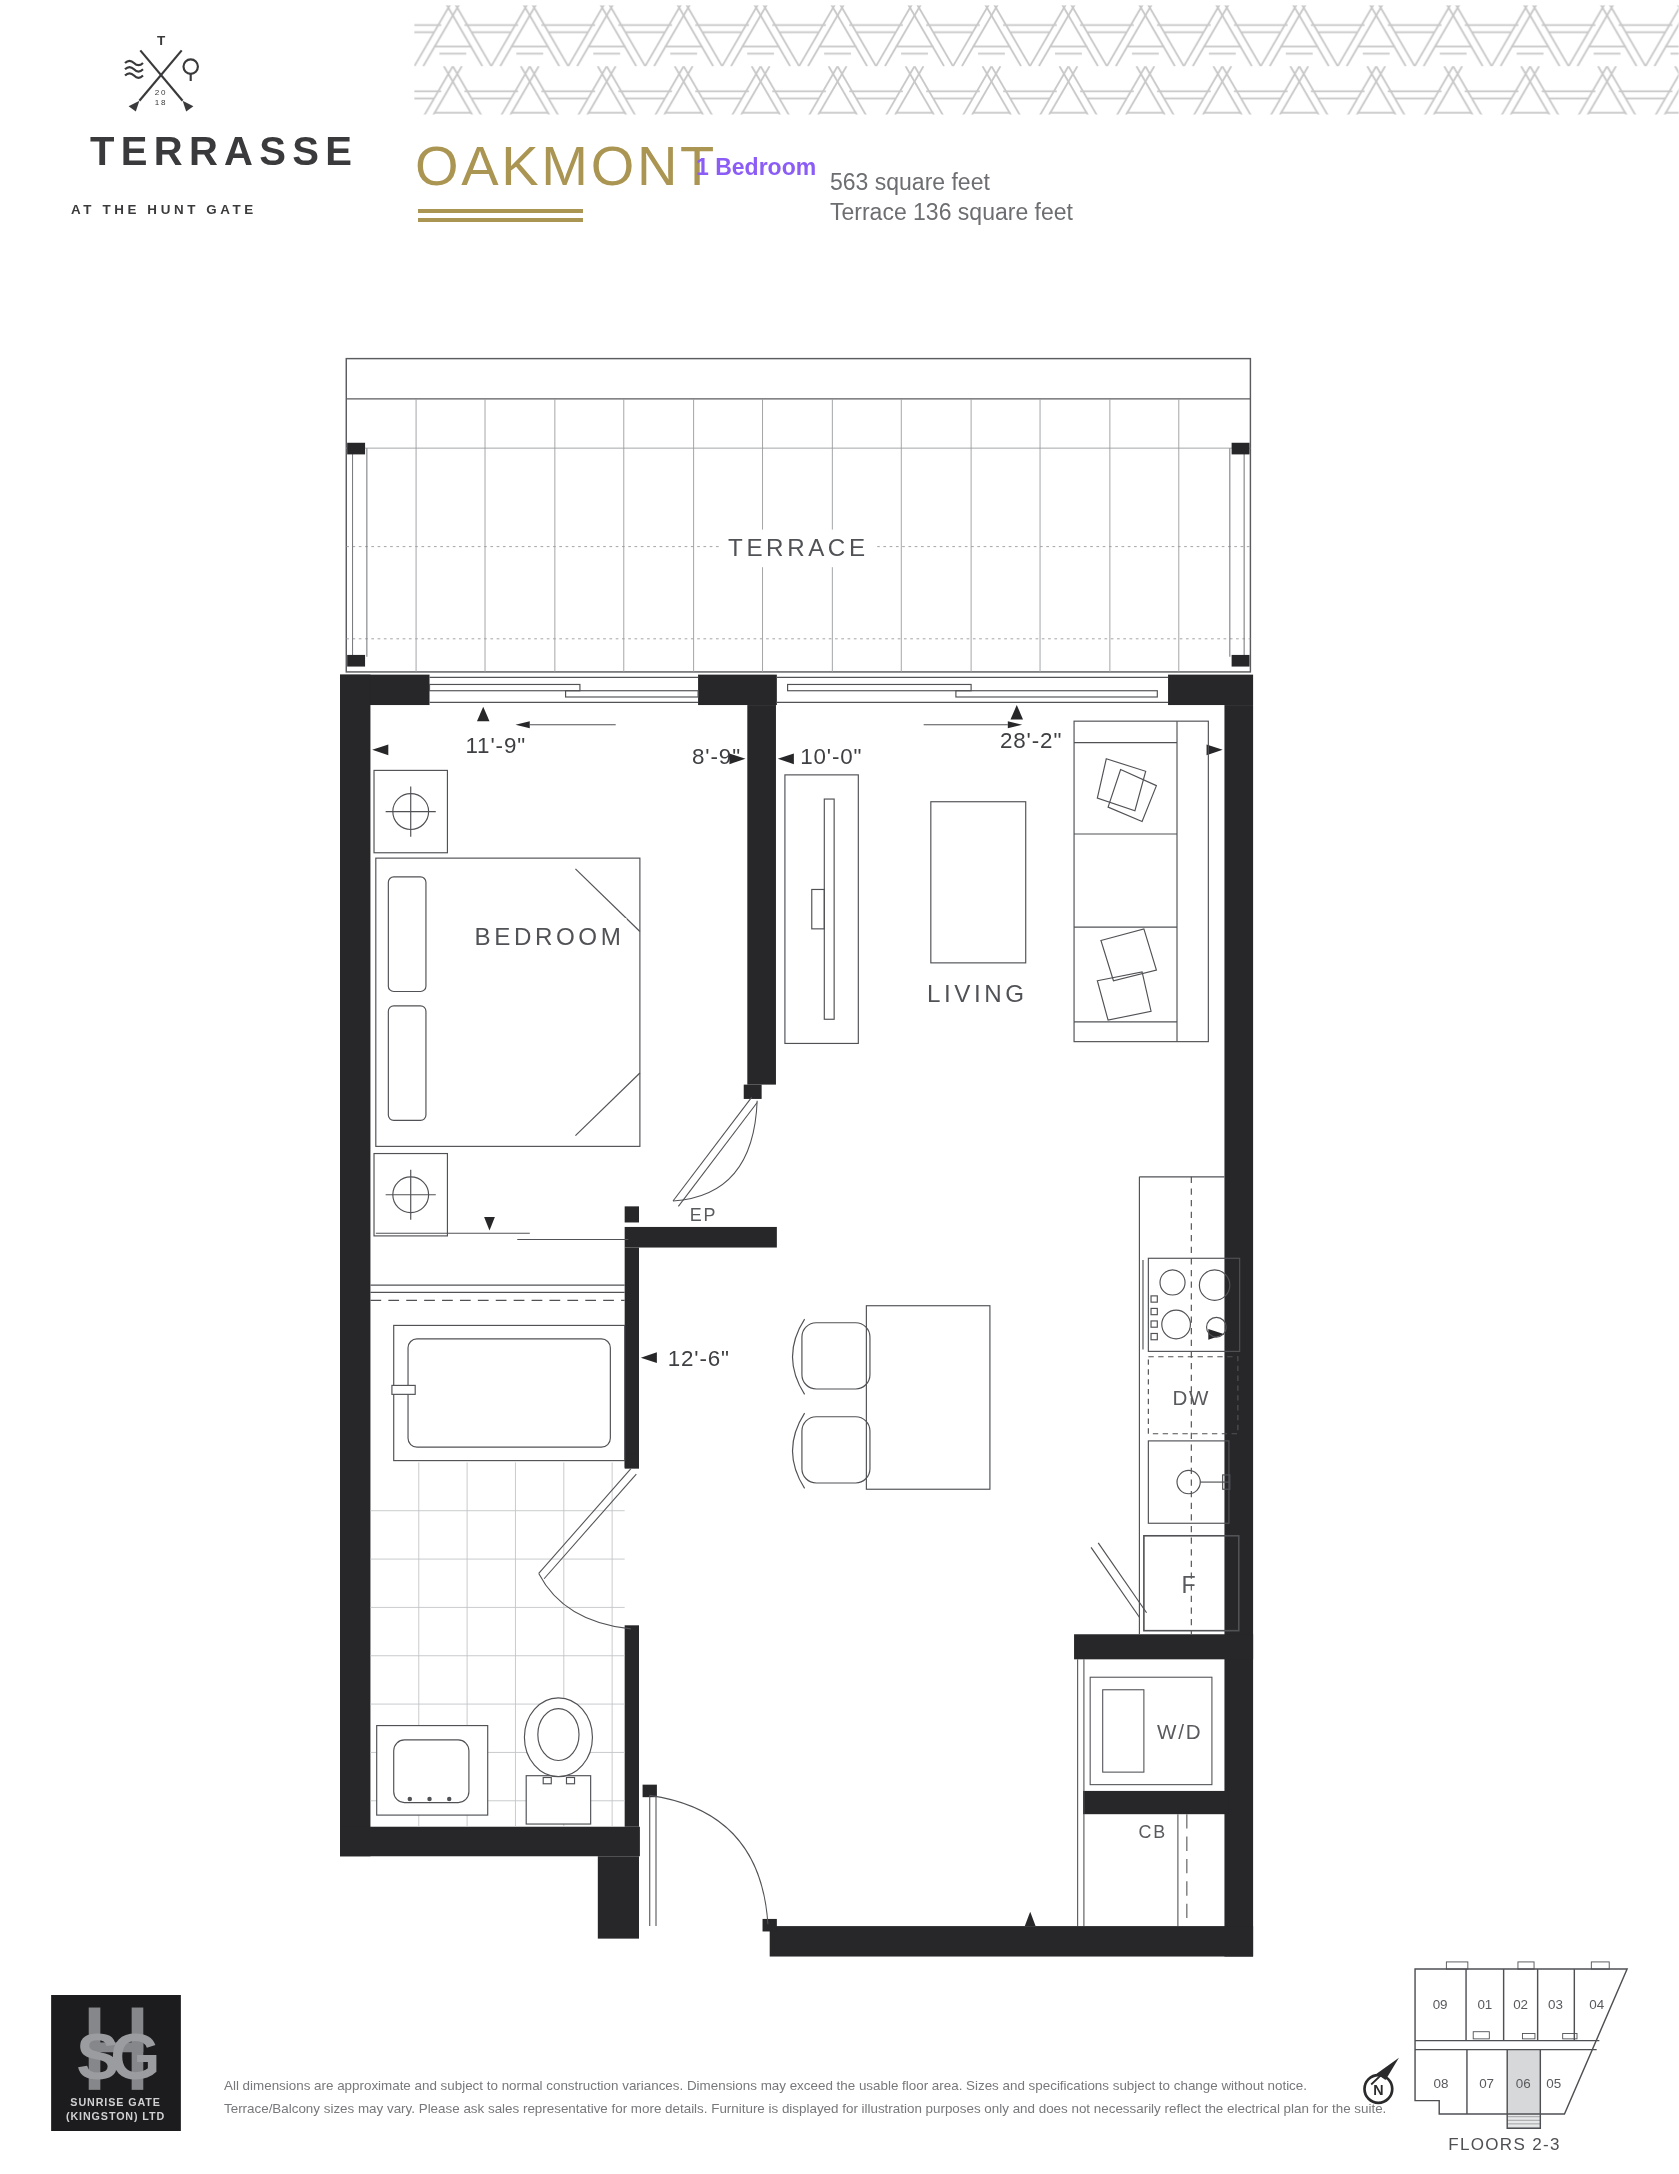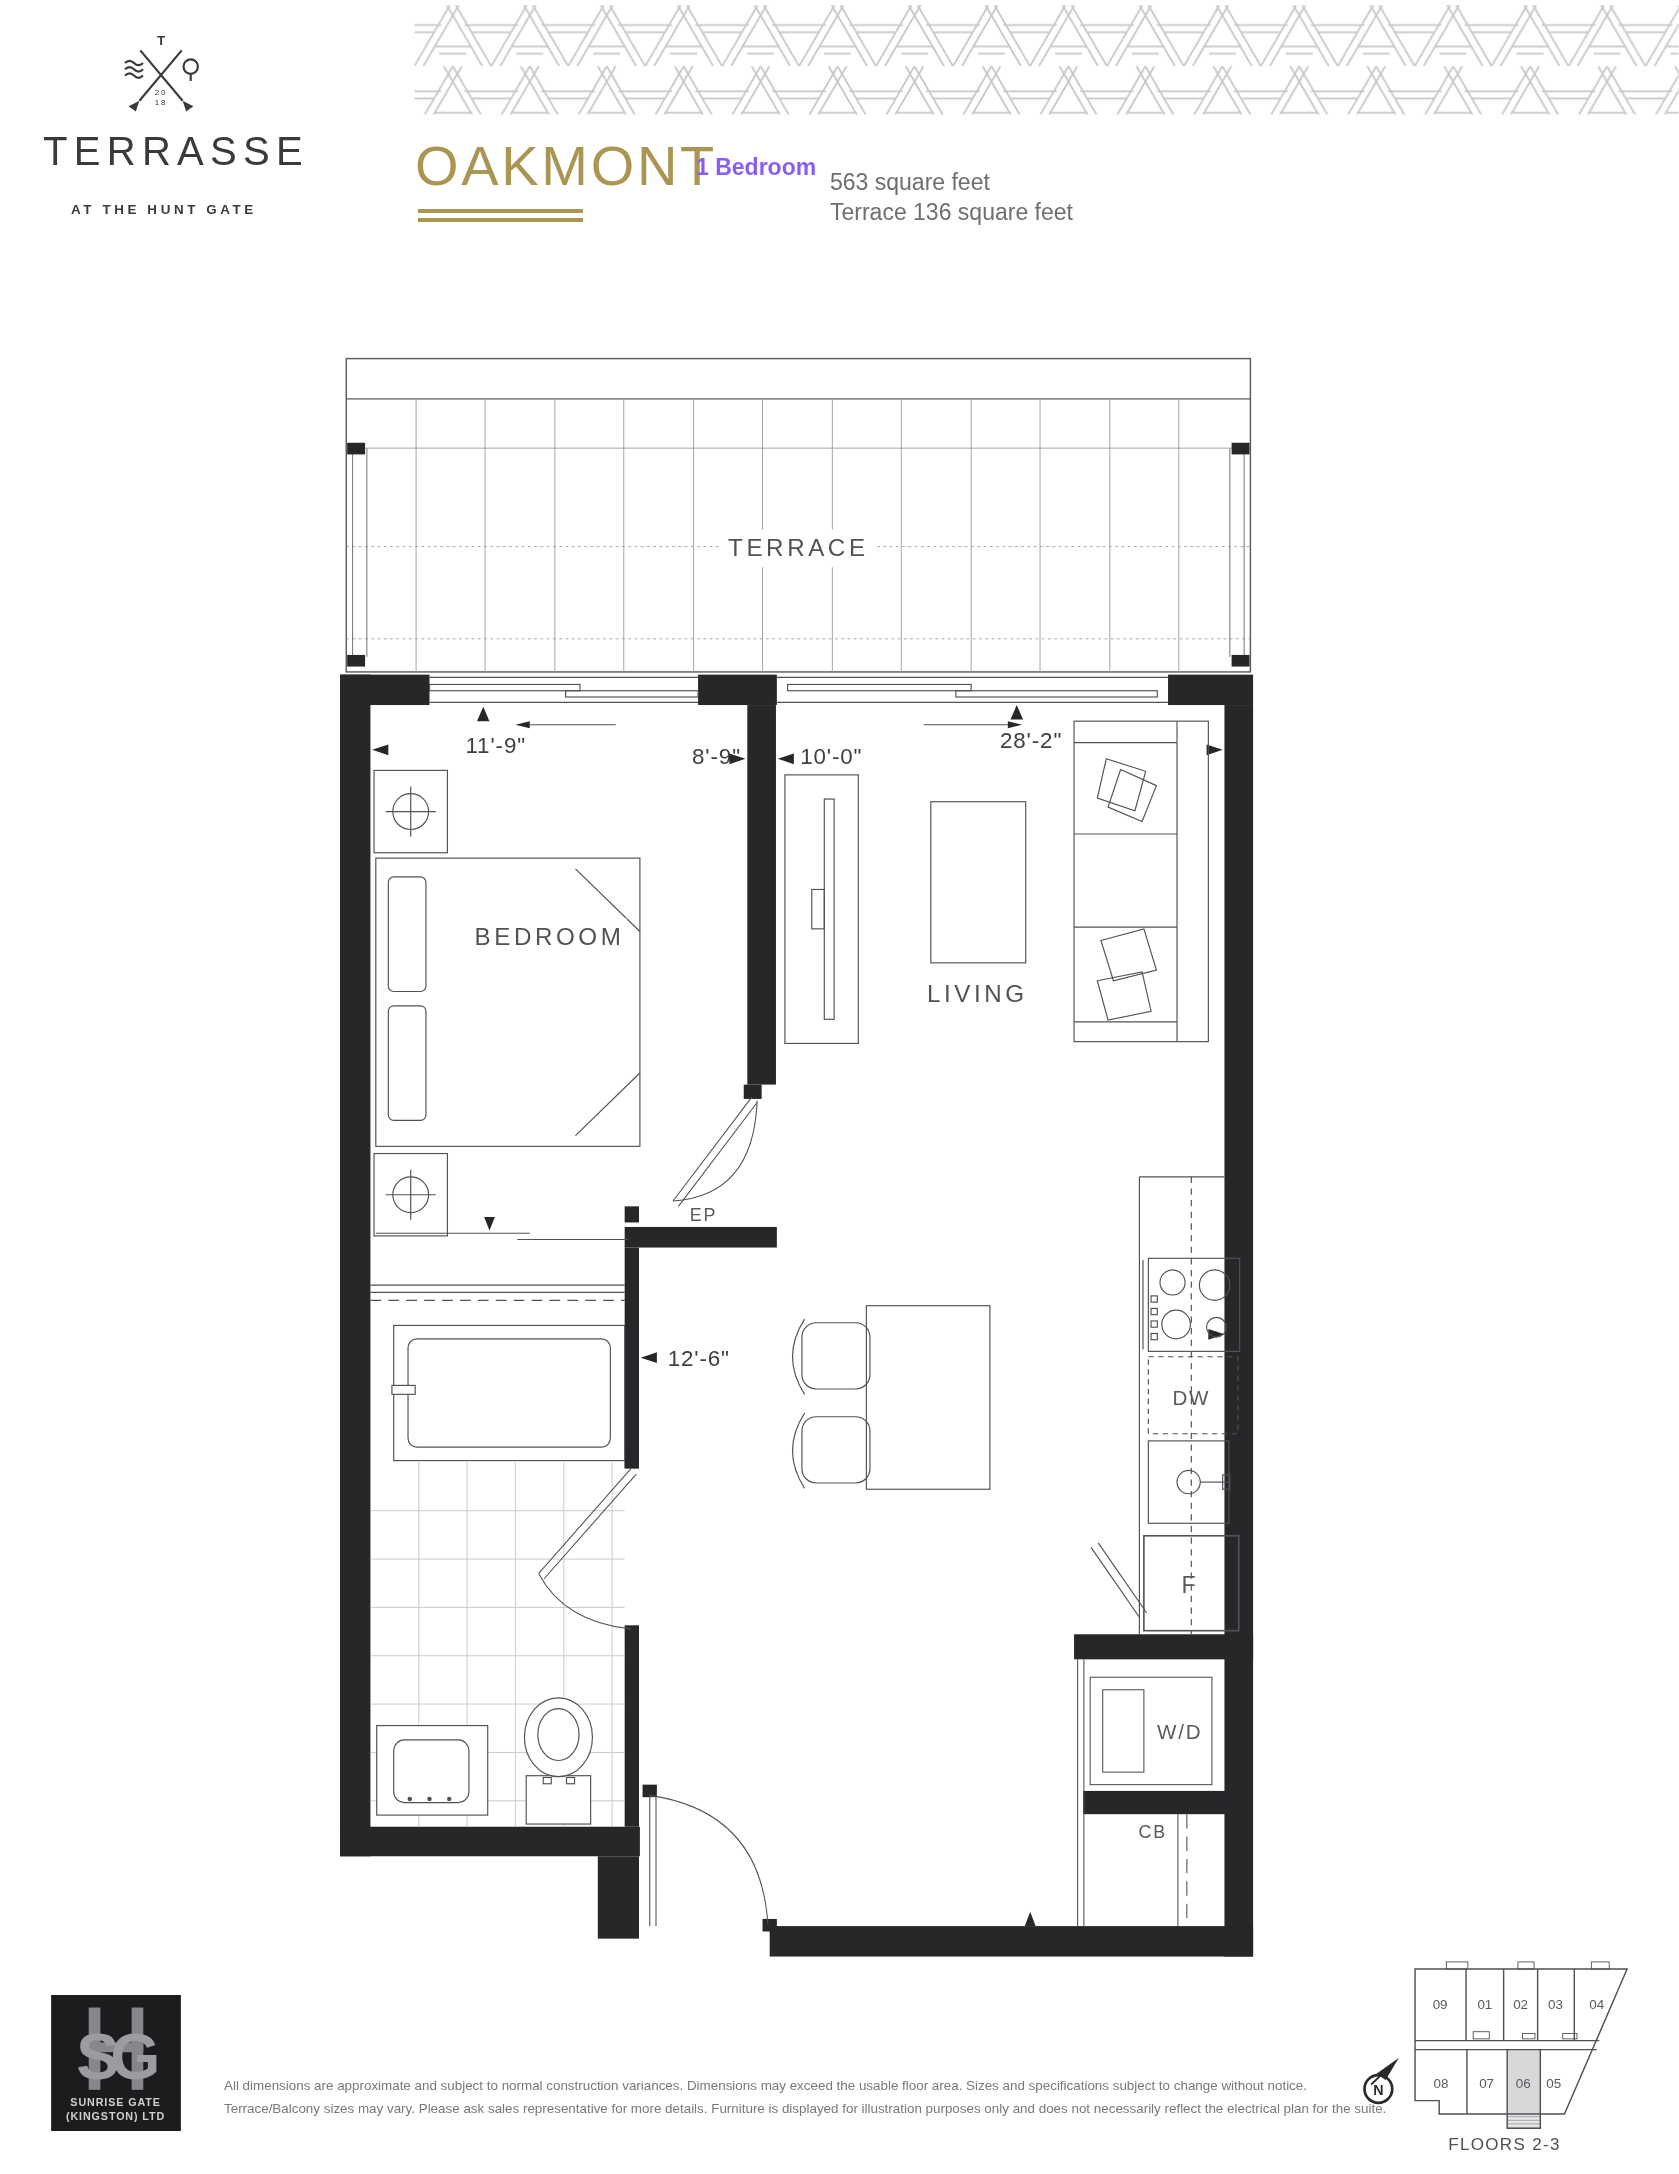--- a/index.html
+++ b/index.html
@@ -1,19 +1,19 @@
 <!DOCTYPE html>
 <html style="font-size:14.3px"><head>
 <meta charset="utf-8">
 <style>
   html,body{margin:0;padding:0;background:#e8e8e8;}
   .page{position:relative;width:1679px;height:2174px;background:#ffffff;overflow:hidden;
         font-family:"Liberation Sans",sans-serif;color:#3a3a3c;}
   .abs{position:absolute;}
-  .wordmark{font-size:40px;font-weight:400;letter-spacing:6.3px;color:#3a3a3c;}
+  .wordmark{font-size:40px;font-weight:700;letter-spacing:6.3px;color:#3a3a3c;margin-left:47px;}
   .tagline{font-size:13.4px;font-weight:700;letter-spacing:3.6px;color:#3a3a3c;}
   .unitname{font-size:56px;font-weight:200;letter-spacing:2.7px;color:#ab9552;}
   .goldrule{background:#ab9552;height:3.6px;}
   .unittype{font-size:23px;font-weight:700;color:#8b5cf6;}
   .sqft{font-size:23px;font-weight:400;color:#6d6e71;line-height:30px;margin-top:15px;}
   .disclaimer{font-size:13.4px;color:#77787b;line-height:23px;white-space:nowrap;}
   svg text{font-family:"Liberation Sans",sans-serif;}
   .roomlabel{font-size:27px;letter-spacing:4px;fill:#515256;}
   .dim{font-size:25px;font-weight:500;fill:#3f4043;letter-spacing:1px;}
   .fixlabel{fill:#595a5e;letter-spacing:2px;}

